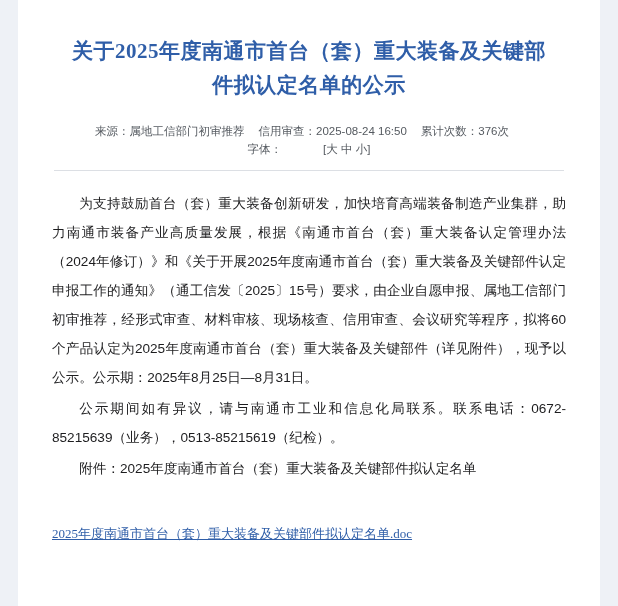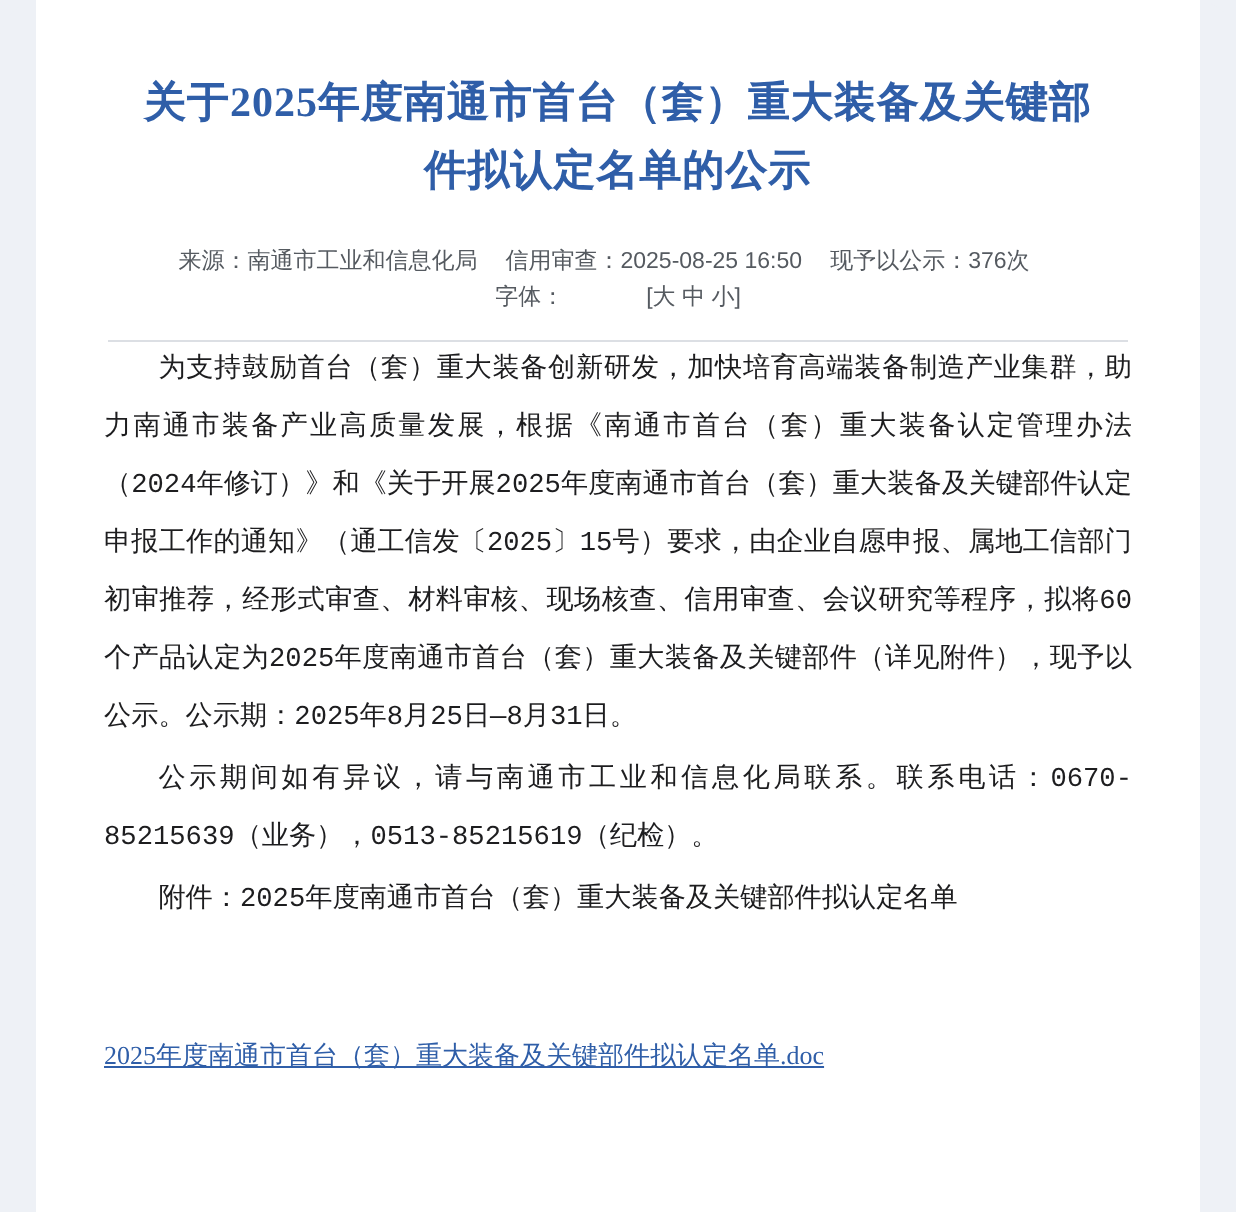--- a/index.html
+++ b/index.html
@@ -59,67 +59,68 @@
   .meta .fontsize {
     color: #555a60;
     padding-left: 41px;
   }
   .divider {
     margin: 12px 2px 0 2px;
     height: 1px;
     background: #dcdfe4;
   }
   .body {
+    margin-top: 18px;
     color: #1d1d1f;
     font-size: 13.6px;
     line-height: 29px;
     text-align: justify;
-    font-family: Liberation Mono, monospace;
+    font-family: Liberation Sans, sans-serif;
   }
   .body p {
     margin: 0 0 2px 0;
     text-indent: 2em;
   }
   .sign {
     margin-top: 12px;
     text-align: right;
     font-size: 13.6px;
     line-height: 29px;
     color: #1d1d1f;
   }
   .attachment {
-    margin-top: 32px;
+    margin-top: 20px;
     font-size: 13px;
     color: #2f5ea8;
     text-decoration: underline;
     cursor: pointer;
     font-family: "Liberation Serif", serif;
     display: inline-block;
   }
   .attach-wrap {
     margin-top: 22px;
   }
 </style>
 </head>
 <body>
 
 <div class="page">
   <div class="sheet">
 
     <div class="title">关于2025年度南通市首台（套）重大装备及关键部件拟认定名单的公示</div>
 
     <div class="meta">
-      <span><span>来源：</span><span>南通市工业和信息化局</span></span><span class="gap"></span><span><span>信用审查：</span><span>2025-08-25 16:50</span></span><span class="gap"></span><span><span>现予以公示：</span><span>376次</span></span><span class="gap"></span><span><span>字体：</span><span class="fontsize">[大 中 小]</span></span>
+      <span><span>来源：</span><span>属地工信部门初审推荐</span></span><span class="gap"></span><span><span>信用审查：</span><span>2025-08-24 16:50</span></span><span class="gap"></span><span><span>累计次数：</span><span>376次</span></span><span class="gap"></span><span><span>字体：</span><span class="fontsize">[大 中 小]</span></span>
     </div>
 
     <div class="divider"></div>
 
     <div class="body">
       <p>为支持鼓励首台（套）重大装备创新研发，加快培育高端装备制造产业集群，助力南通市装备产业高质量发展，根据《南通市首台（套）重大装备认定管理办法（2024年修订）》和《关于开展2025年度南通市首台（套）重大装备及关键部件认定申报工作的通知》（通工信发〔2025〕15号）要求，由企业自愿申报、属地工信部门初审推荐，经形式审查、材料审核、现场核查、信用审查、会议研究等程序，拟将60个产品认定为2025年度南通市首台（套）重大装备及关键部件（详见附件），现予以公示。公示期：2025年8月25日—8月31日。</p>
-      <p>公示期间如有异议，请与南通市工业和信息化局联系。联系电话：0670-85215639（业务），0513-85215619（纪检）。</p>
+      <p>公示期间如有异议，请与南通市工业和信息化局联系。联系电话：0672-85215639（业务），0513-85215619（纪检）。</p>
       <p>附件：2025年度南通市首台（套）重大装备及关键部件拟认定名单</p>
     </div>
 
 
     <div class="attach-wrap">
       <a class="attachment">2025年度南通市首台（套）重大装备及关键部件拟认定名单.doc</a>
     </div>
 
   </div>
 </div>

